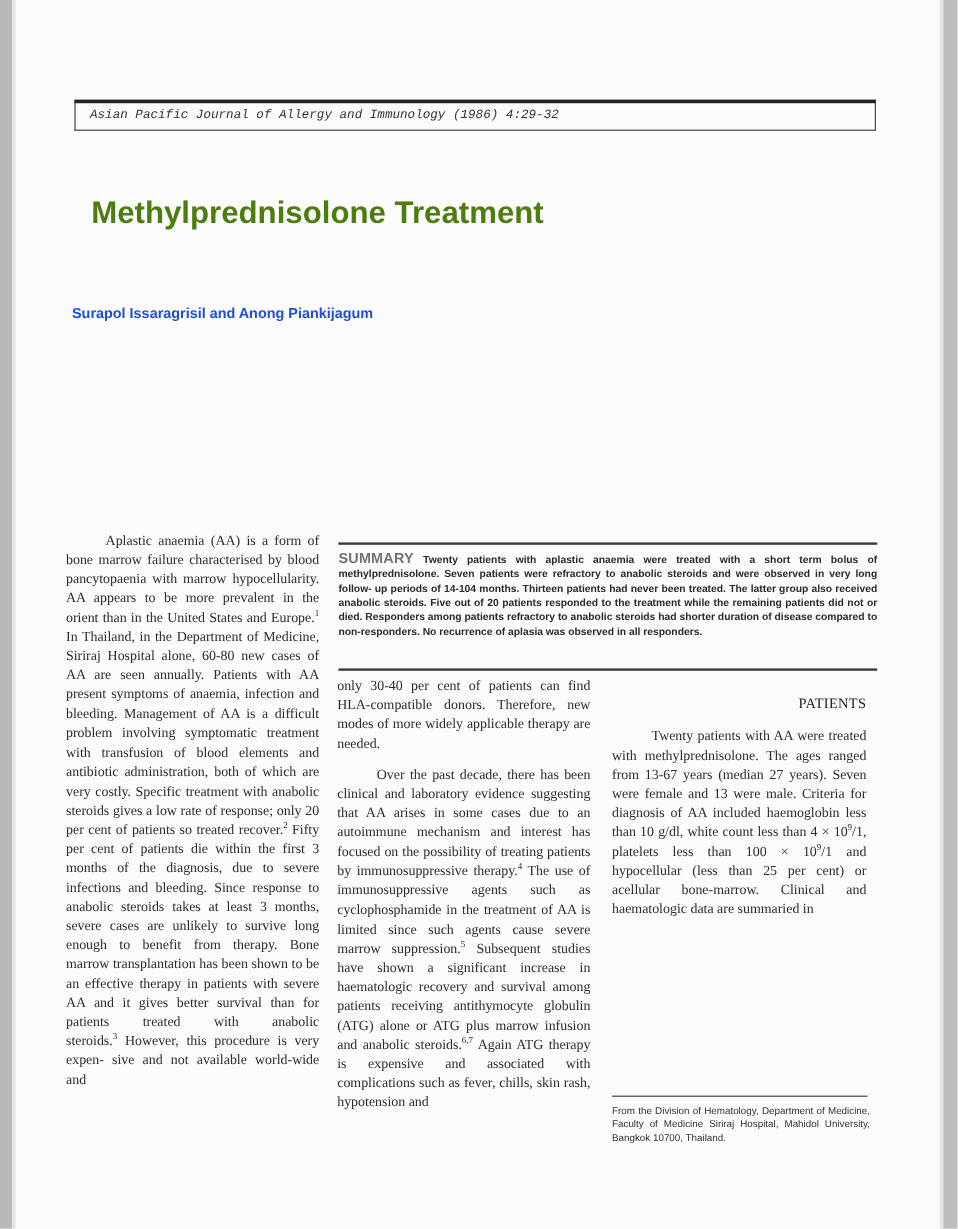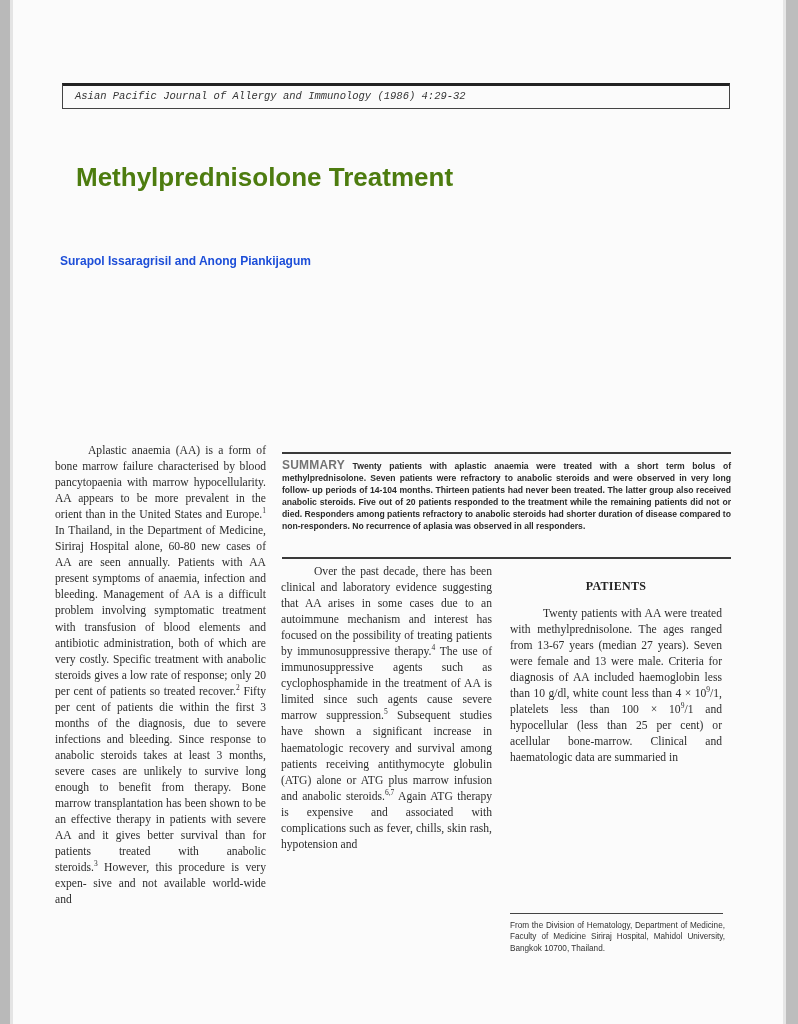--- a/index.html
+++ b/index.html
@@ -52,21 +52,21 @@
     .summary-rule-top { position: absolute; left: 282px; top: 452px; width: 449px; height: 2px; background: #3a3a3a; }
     .summary-rule-bottom { position: absolute; left: 282px; top: 557px; width: 449px; height: 2px; background: #3a3a3a; }
     .summary {
       position: absolute; left: 282px; top: 459px; width: 449px;
       font-family: "Liberation Sans", sans-serif; font-weight: bold;
       font-size: 8.6px; line-height: 12.1px; text-align: justify; color: #2a2a2a; margin: 0;
     }
     .summary-label { font-size: 12px; letter-spacing: 0.2px; color: #737373; }
 
     .section-heading {
-      text-align: center; font-weight: bold; font-size: 12px;
+      text-align: right; font-weight: normal; font-size: 12px;
       letter-spacing: 0.3px; margin: 14px 0 12px 0 !important; color: #222;
     }
 
     .footnote-rule { position: absolute; left: 510px; top: 913px; width: 213px; height: 1px; background: #444; }
     .footnote {
       position: absolute; left: 510px; top: 920px; width: 215px;
       font-family: "Liberation Sans", sans-serif; font-size: 8.2px; line-height: 11.4px;
       color: #333; margin: 0; text-align: justify;
     }
   </style>
@@ -90,20 +90,21 @@
 
 <div class="summary-rule-top"></div>
 <p class="summary"><span class="summary-label">SUMMARY</span> <span>Twenty patients with aplastic anaemia were treated with a short term bolus of methylprednisolone. Seven patients were refractory to anabolic steroids and were observed in very long follow- up periods of 14-104 months. Thirteen patients had never been treated. The latter group also received anabolic steroids. Five out of 20 patients responded to the treatment while the remaining patients did not or died. Responders among patients refractory to anabolic steroids had shorter duration of disease compared to non-responders. No recurrence of aplasia was observed in all responders.</span></p>
 <div class="summary-rule-bottom"></div>
 
 <div class="col col-1">
   <p class="indent"><span>Aplastic anaemia (AA) is a form of bone marrow failure characterised by blood pancytopaenia with marrow hypocellularity. AA appears to be more prevalent in the orient than in the United States and Europe.</span><sup>1</sup><span> In Thailand, in the Department of Medicine, Siriraj Hospital alone, 60-80 new cases of AA are seen annually. Patients with AA present symptoms of anaemia, infection and bleeding. Management of AA is a difficult problem involving symptomatic treatment with transfusion of blood elements and antibiotic administration, both of which are very costly. Specific treatment with anabolic steroids gives a low rate of response; only 20 per cent of patients so treated recover.</span><sup>2</sup><span> Fifty per cent of patients die within the first 3 months of the diagnosis, due to severe infections and bleeding. Since response to anabolic steroids takes at least 3 months, severe cases are unlikely to survive long enough to benefit from therapy. Bone marrow transplantation has been shown to be an effective therapy in patients with severe AA and it gives better survival than for patients treated with anabolic steroids.</span><sup>3</sup><span>&nbsp;However, this procedure is very expen- sive and not available world-wide and</span></p>
 </div>
 
 <div class="col col-2">
+  <p>only 30-40 per cent of patients can find HLA-compatible donors. Therefore, new modes of more widely applicable therapy are needed.</p>
   <p class="indent gap"><span>Over the past decade, there has been clinical and laboratory evidence suggesting that AA arises in some cases due to an autoimmune mechanism and interest has focused on the possibility of treating patients by immunosuppressive therapy.</span><sup>4</sup><span> The use of immunosuppressive agents such as cyclophosphamide in the treatment of AA is limited since such agents cause severe marrow suppression.</span><sup>5</sup><span> Subsequent studies have shown a significant increase in haematologic recovery and survival among patients receiving antithymocyte globulin (ATG) alone or ATG plus marrow infusion and anabolic steroids.</span><sup>6,7</sup><span> Again ATG therapy is expensive and associated with complications such as fever, chills, skin rash, hypotension and</span></p>
 </div>
 
 <div class="col col-3">
   <p class="section-heading">PATIENTS</p>
   <p class="indent"><span>Twenty patients with AA were treated with methylprednisolone. The ages ranged from 13-67 years (median 27 years). Seven were female and 13 were male. Criteria for diagnosis of AA included haemoglobin less than 10 g/dl, white count less than 4 × 10</span><sup>9</sup><span>/1, platelets less than 100 × 10</span><sup>9</sup><span>/1 and hypocellular (less than 25 per cent) or acellular bone-marrow. Clinical and haematologic data are summaried in</span></p>
 </div>
 
 <div class="footnote-rule"></div>
 <p class="footnote">From the Division of Hematology, Department of Medicine, Faculty of Medicine Siriraj Hospital, Mahidol University, Bangkok 10700, Thailand.</p>

